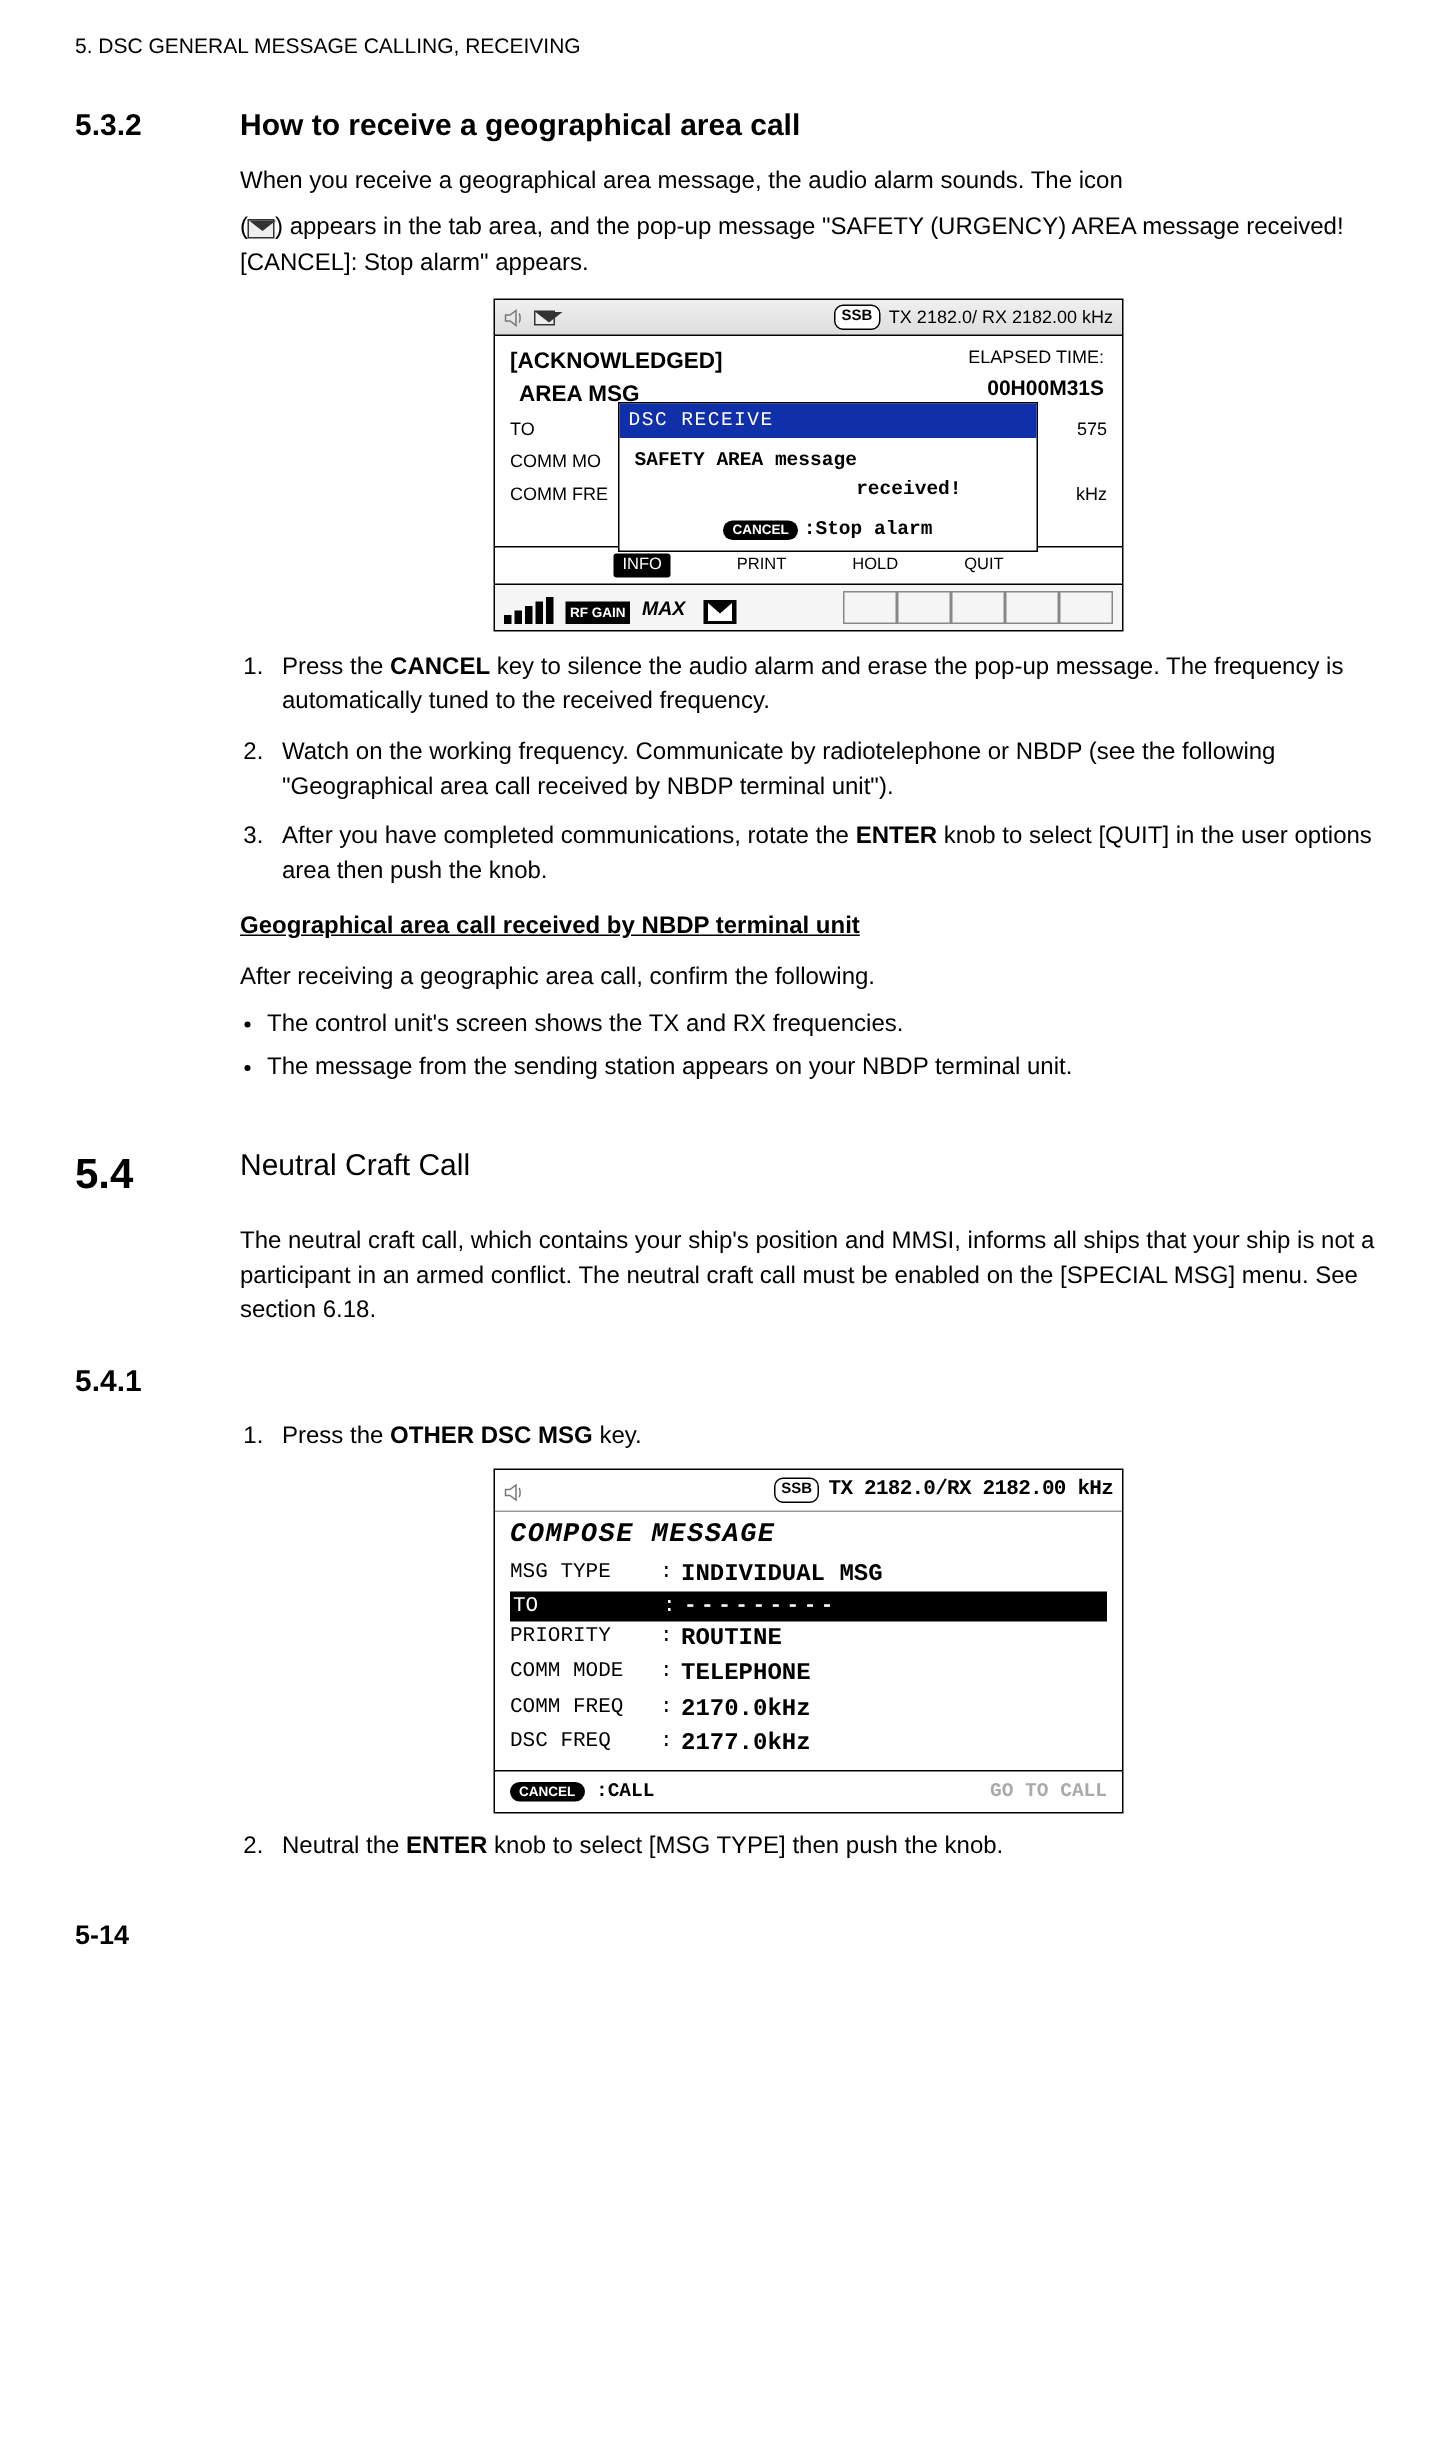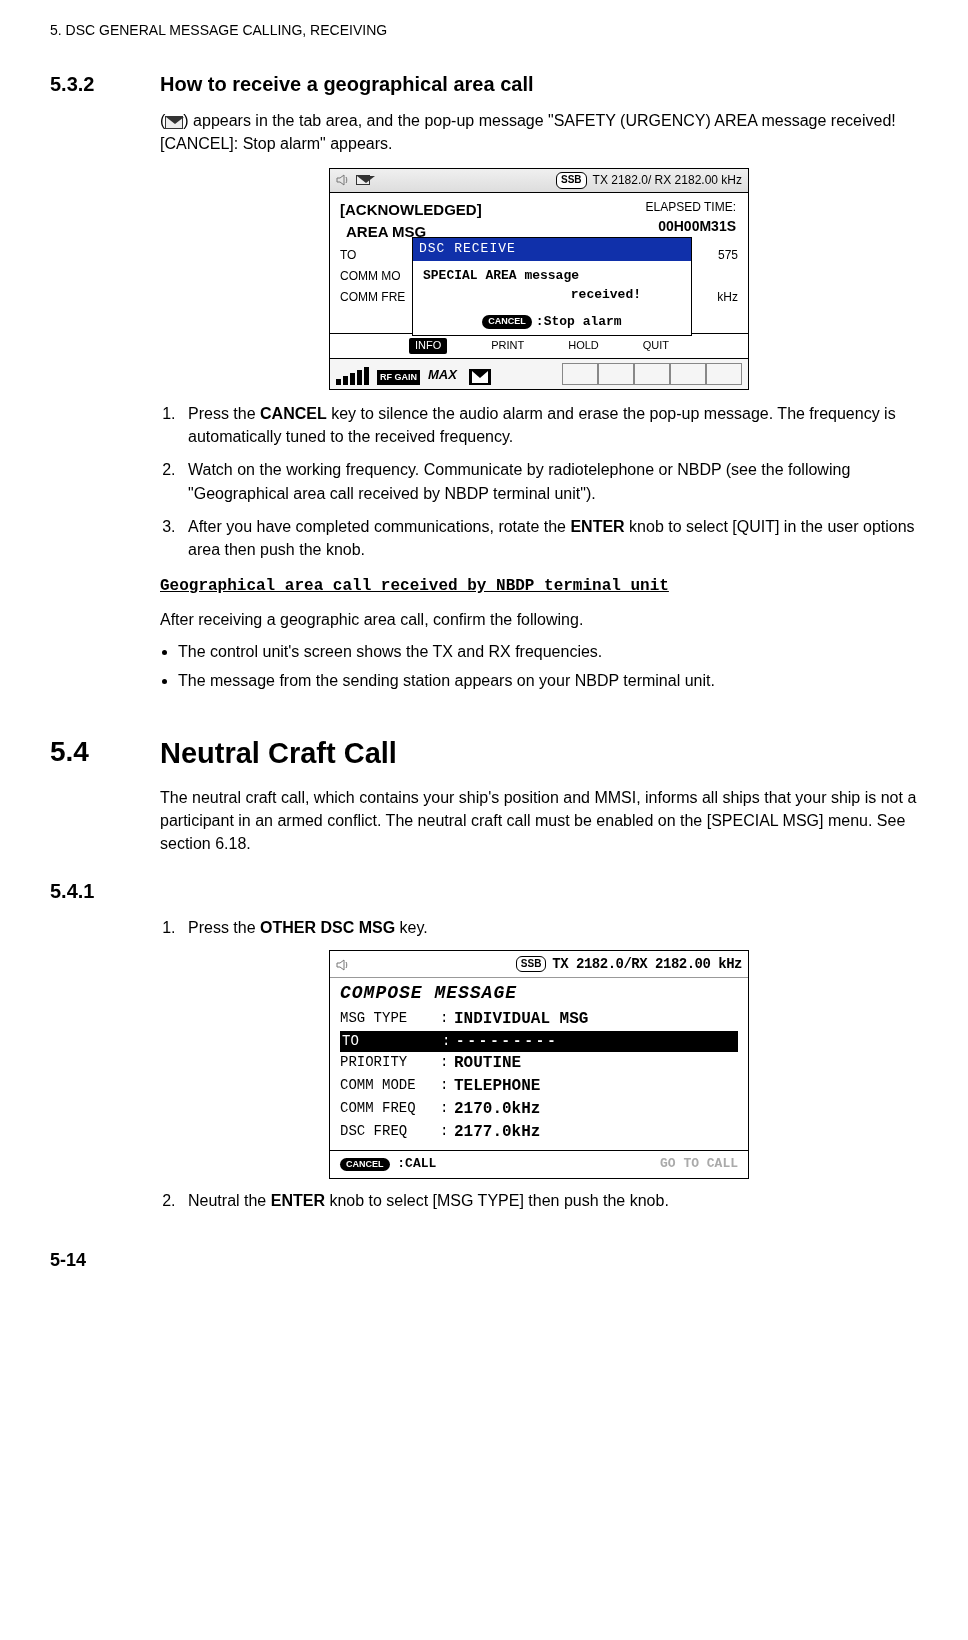--- a/index.html
+++ b/index.html
@@ -16,21 +16,21 @@
       margin-bottom: 30px;
     }
     .section-row {
       display: flex;
       gap: 30px;
       margin-bottom: 10px;
     }
     .section-num { font-weight: bold; font-size: 20px; flex-shrink: 0; width: 80px; }
     .section-num-big { font-weight: bold; font-size: 28px; flex-shrink: 0; width: 80px; }
     .section-title { font-weight: bold; font-size: 20px; }
-    .section-title-big { font-weight: bold; font-size: 29px; }
+    .section-title-big { font-weight: normal; font-size: 20px; }
     .indent-block { margin-left: 110px; }
     .para { font-size: 16px; margin-bottom: 8px; }
     .envelope-icon {
       display: inline-block;
       width: 18px;
       height: 13px;
       border: 1px solid #333;
       position: relative;
       vertical-align: middle;
       background: #eee;
@@ -165,21 +165,20 @@
     }
     .boxes { display: flex; margin-left: auto; }
     .box { width: 36px; height: 22px; border: 1px solid #888; }
     ol.steps { margin: 10px 0 10px 20px; font-size: 16px; }
     ol.steps li { margin-bottom: 10px; padding-left: 8px; }
     .sub-heading {
       font-size: 16px;
       font-weight: normal;
       text-decoration: underline;
       margin: 14px 0 10px;
-      font-family: Liberation Mono, monospace;
     }
     .bullets { list-style: disc; margin: 6px 0 10px 18px; font-size: 16px; }
     .bullets li { margin-bottom: 6px; }
     .h2-row { display: flex; gap: 30px; margin: 40px 0 12px; }
     .screenshot2 {
       width: 420px;
       margin: 10px auto 10px;
       border: 1px solid #000;
       font-family: "Courier New", monospace;
       font-size: 14px;
@@ -228,20 +227,23 @@
 <body>
 
 <div class="header-line">5.  DSC GENERAL MESSAGE CALLING, RECEIVING</div>
 
 <div class="section-row">
   <div class="section-num">5.3.2</div>
   <div class="section-title">How to receive a geographical area call</div>
 </div>
 
 <div class="indent-block">
+  <p class="para">
+    <span>When you receive a geographical area message, the audio alarm sounds. The icon</span>
+  </p>
   <p class="para">
     <span>(</span><span class="envelope-icon"></span><span>) appears in the tab area, and the pop-up message "SAFETY (URGENCY) AREA message received! [CANCEL]: Stop alarm" appears.</span>
   </p>
 
   <div class="screenshot1">
     <div class="ss-header">
       <span class="speaker-icon">
         <svg viewBox="0 0 14 14">
             <path d="M1 5h3l4-3v10l-4-3H1z" fill="none" stroke="#777" stroke-width="1"></path>
             <path d="M10 4c1 1 1 5 0 6" fill="none" stroke="#777"></path>
@@ -264,21 +266,21 @@
         <span style="float:right">575</span>
       </div>
       <div class="row-txt">COMM MO</div>
       <div class="row-txt">
         <span>COMM FRE</span>
         <span style="float:right">kHz</span>
       </div>
       <div class="popup">
         <div class="popup-title">DSC RECEIVE</div>
         <div class="popup-body">
-          <div>SPECIAL AREA message</div>
+          <div>SAFETY AREA message</div>
           <div class="rcv">received!</div>
         </div>
         <div class="popup-footer">
           <span class="cancel-badge">CANCEL</span>
           <span>:Stop alarm</span>
         </div>
       </div>
     </div>
     <div class="ss-tabs">
       <span class="info-tab">INFO</span>

